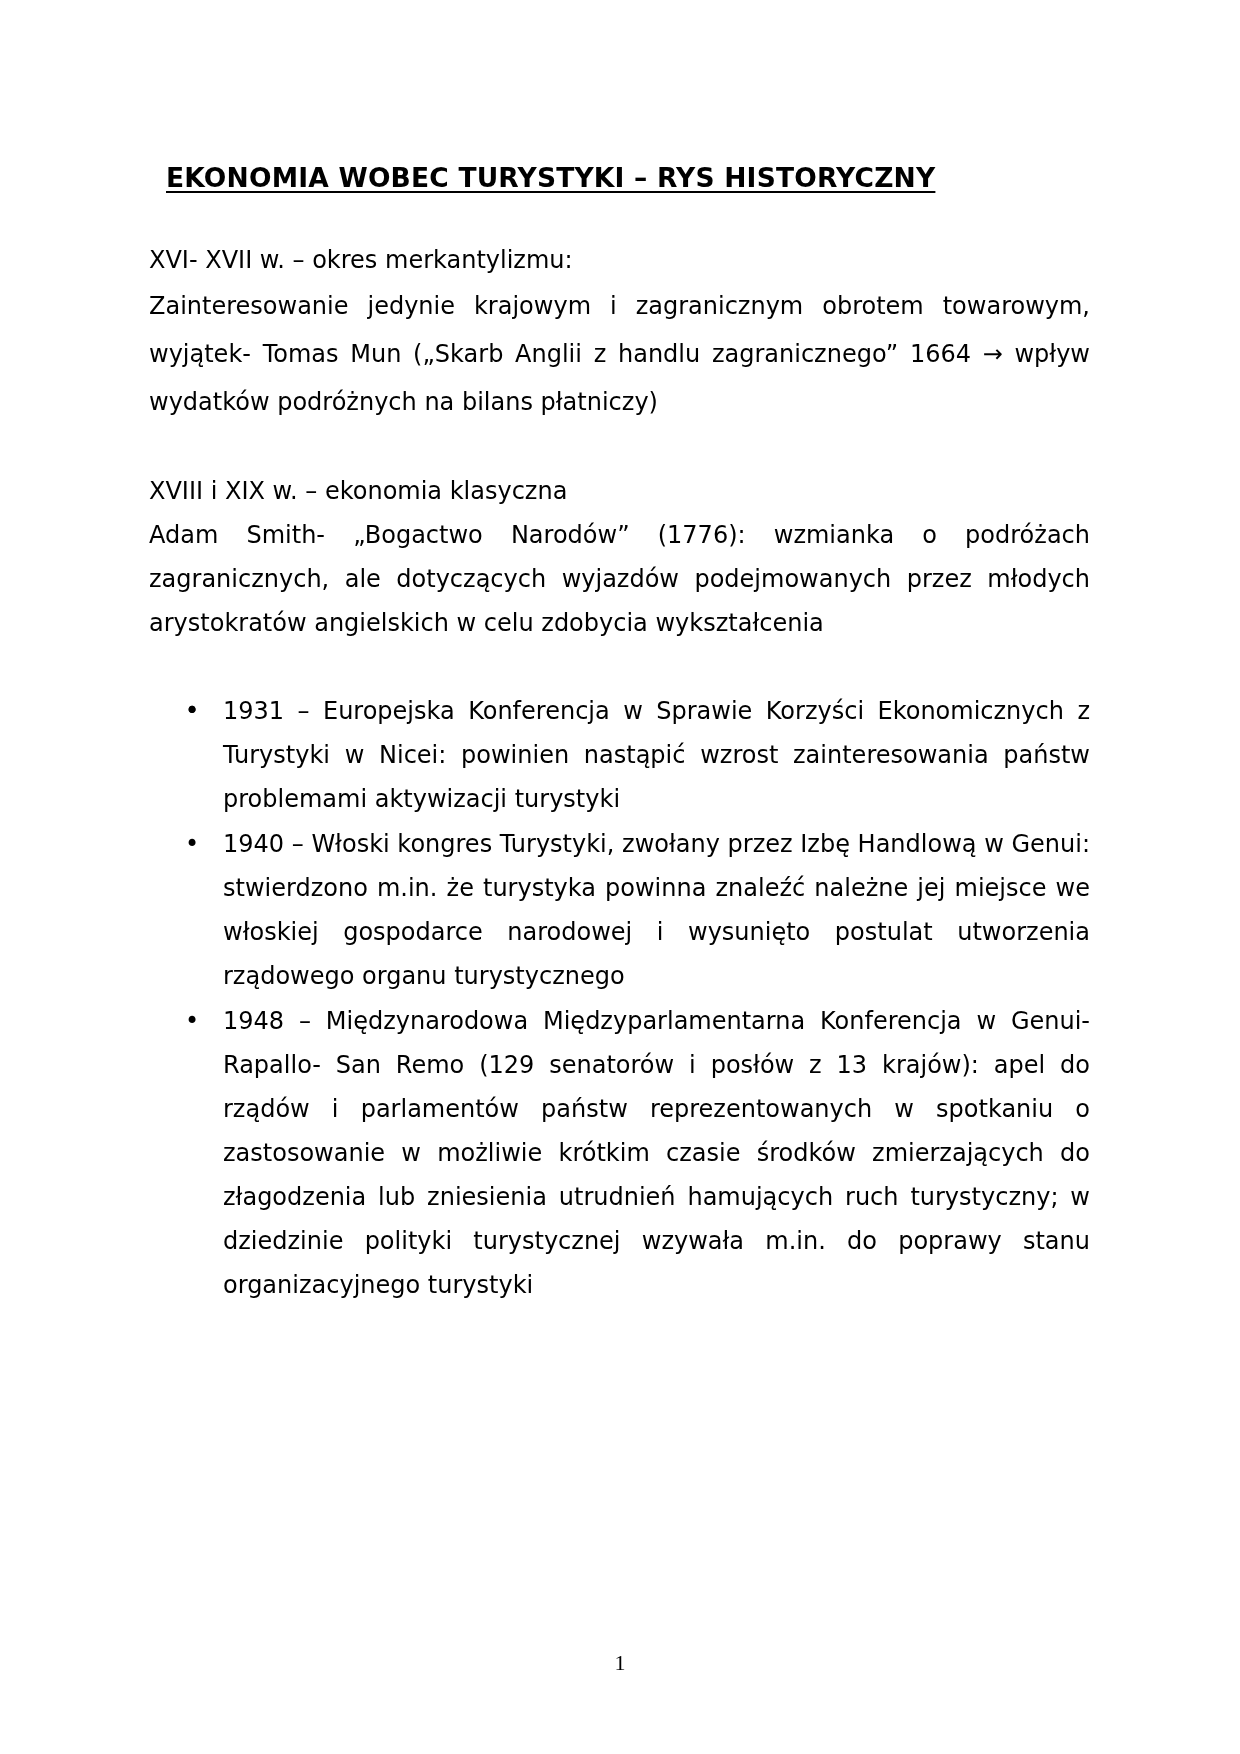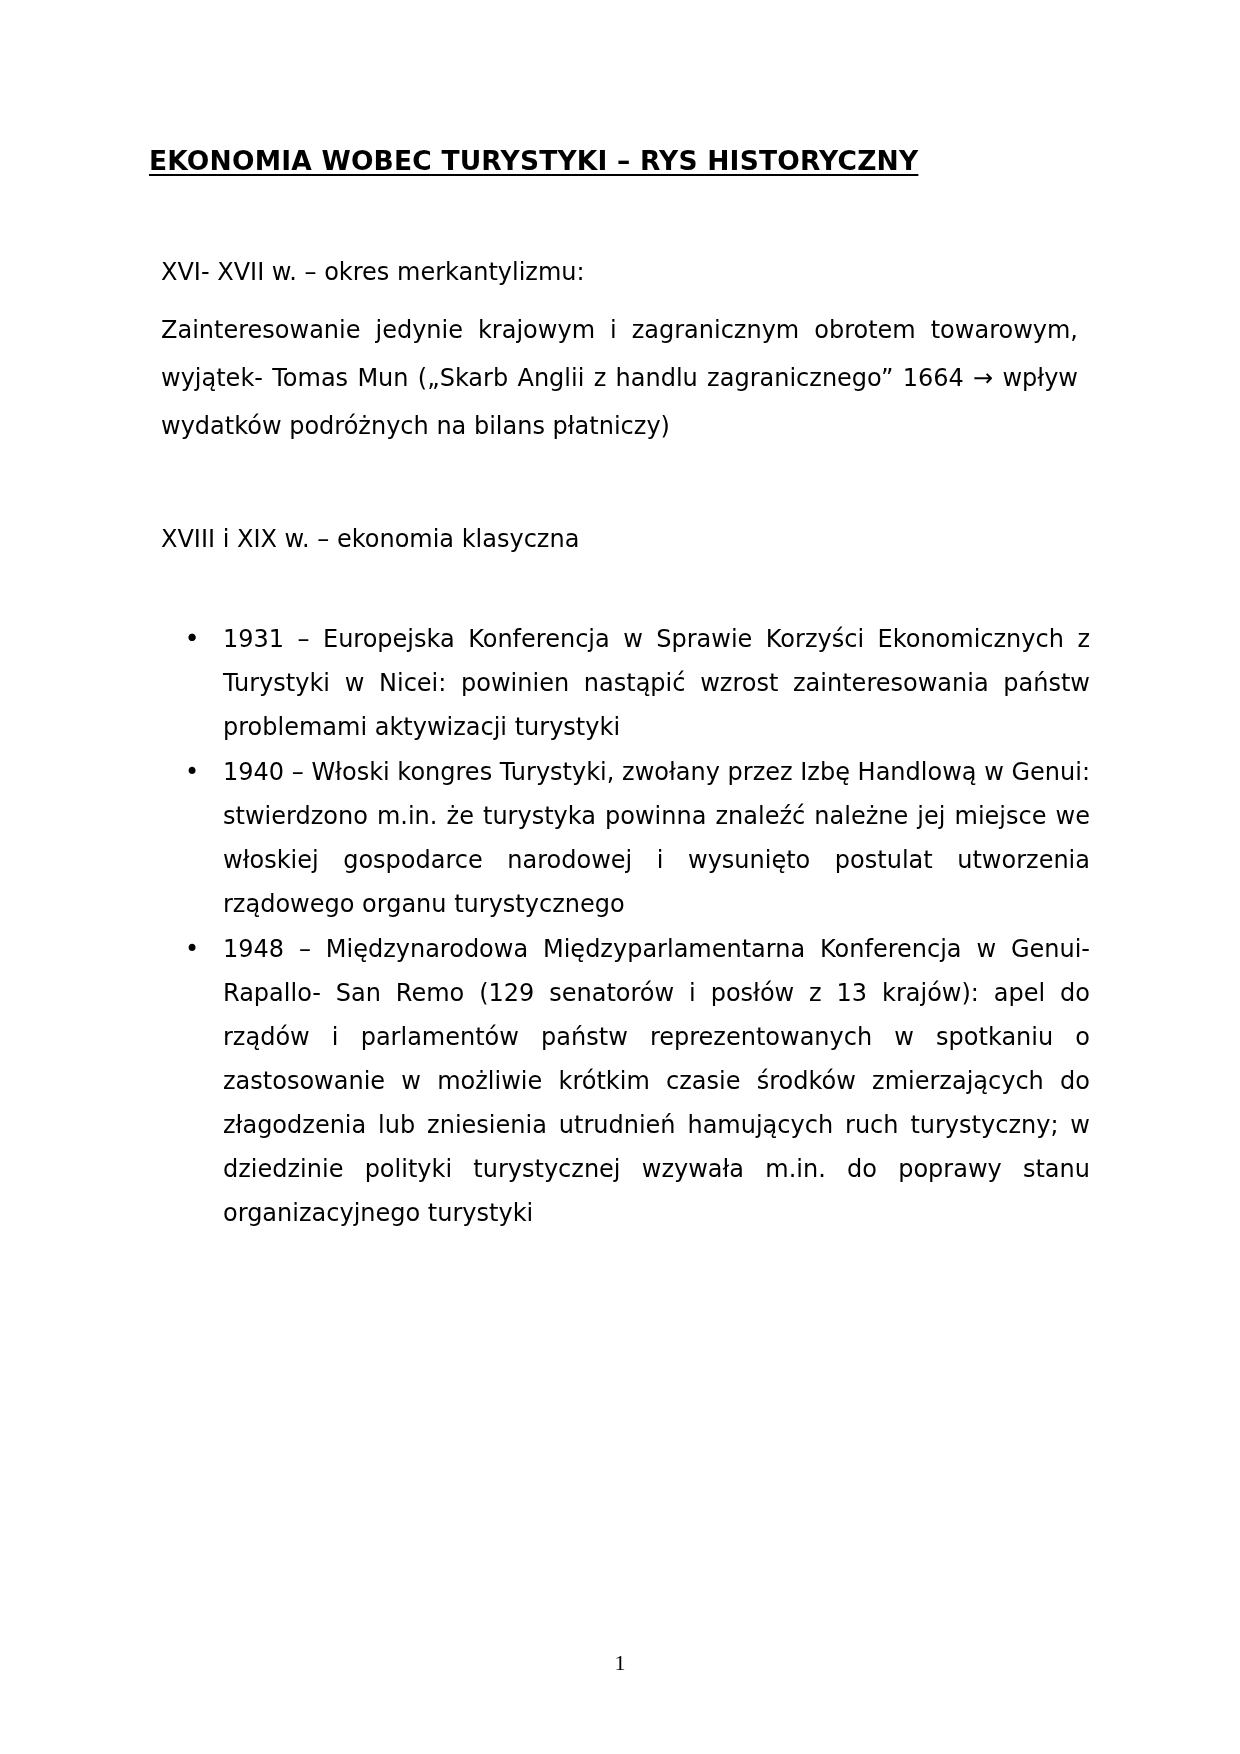--- a/index.html
+++ b/index.html
@@ -1,45 +1,46 @@
 <!DOCTYPE html>
 <html><head>
 <meta charset="utf-8">
 <style>
   html, body { margin:0; padding:0; background:#ffffff; }
   body { width:1240px; height:1754px; position:relative; overflow:hidden;
          font-family:"DejaVu Sans", sans-serif; color:#000; }
   .page { position:absolute; left:0; top:0; width:1240px; height:1754px; background:#fff; }
-  .title { position:absolute; left:149px; top:145px; margin:0;
+  .title { position:absolute; left:149px; top:145px; margin:17px;
            font-family:"DejaVu Sans", sans-serif; font-weight:bold; font-size:26.5px;
            text-decoration:underline; text-underline-offset:4px; text-decoration-thickness:2px;
            letter-spacing:0.2px; white-space:nowrap; }
   .body { position:absolute; left:149px; top:238px; width:941px;
           font-size:24px; line-height:44px; }
-  .p { margin:12px; text-align:justify; text-align-last:left; }
+  .p { margin:0; text-align:justify; text-align-last:left; }
   .p.tall { line-height:48px; }
   .gap { height:43px; }
   .list { margin:0; padding:0; list-style:none; }
   .li { position:relative; padding-left:74px; text-align:justify; text-align-last:left; margin:0 0 1px 0; }
   .bullet { position:absolute; left:36px; top:0; font-size:24px; }
   .pagenum { position:absolute; left:0; width:1240px; top:1650px; text-align:center;
              font-family:"Liberation Serif", serif; font-size:22px; }
 </style>
 </head>
 <body>
 
 <div class="page">
   <h1 class="title">EKONOMIA WOBEC TURYSTYKI – RYS HISTORYCZNY</h1>
 
   <div class="body">
     <p class="p">XVI- XVII w. – okres merkantylizmu:</p>
     <p class="p tall">Zainteresowanie jedynie krajowym i zagranicznym obrotem towarowym, wyjątek- Tomas Mun („Skarb Anglii z handlu zagranicznego” 1664 → wpływ wydatków podróżnych na bilans płatniczy)</p>
     <div class="gap"></div>
 
     <p class="p">XVIII i XIX w. – ekonomia klasyczna</p>
+    <p class="p">Adam Smith- „Bogactwo Narodów” (1776): wzmianka o podróżach zagranicznych, ale dotyczących wyjazdów podejmowanych przez młodych arystokratów angielskich w celu zdobycia wykształcenia</p>
     <div class="gap"></div>
 
     <ul class="list">
       <li class="li">
         <span class="bullet">•</span>
       </li>
       <li class="li">
         <span class="bullet">•</span>
         <span>1931 – Europejska Konferencja w Sprawie Korzyści Ekonomicznych z Turystyki w Nicei: powinien nastąpić wzrost zainteresowania państw problemami aktywizacji turystyki</span>
       </li>

